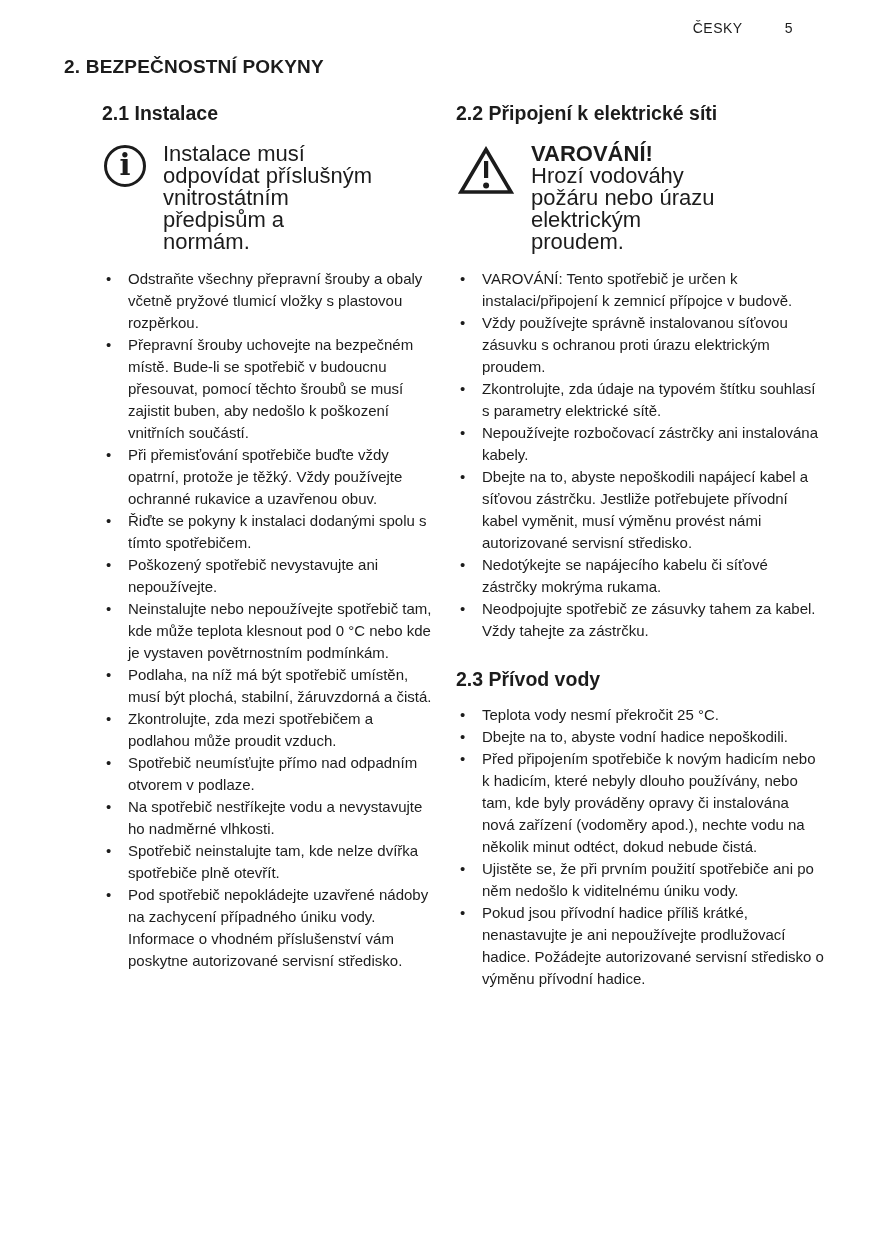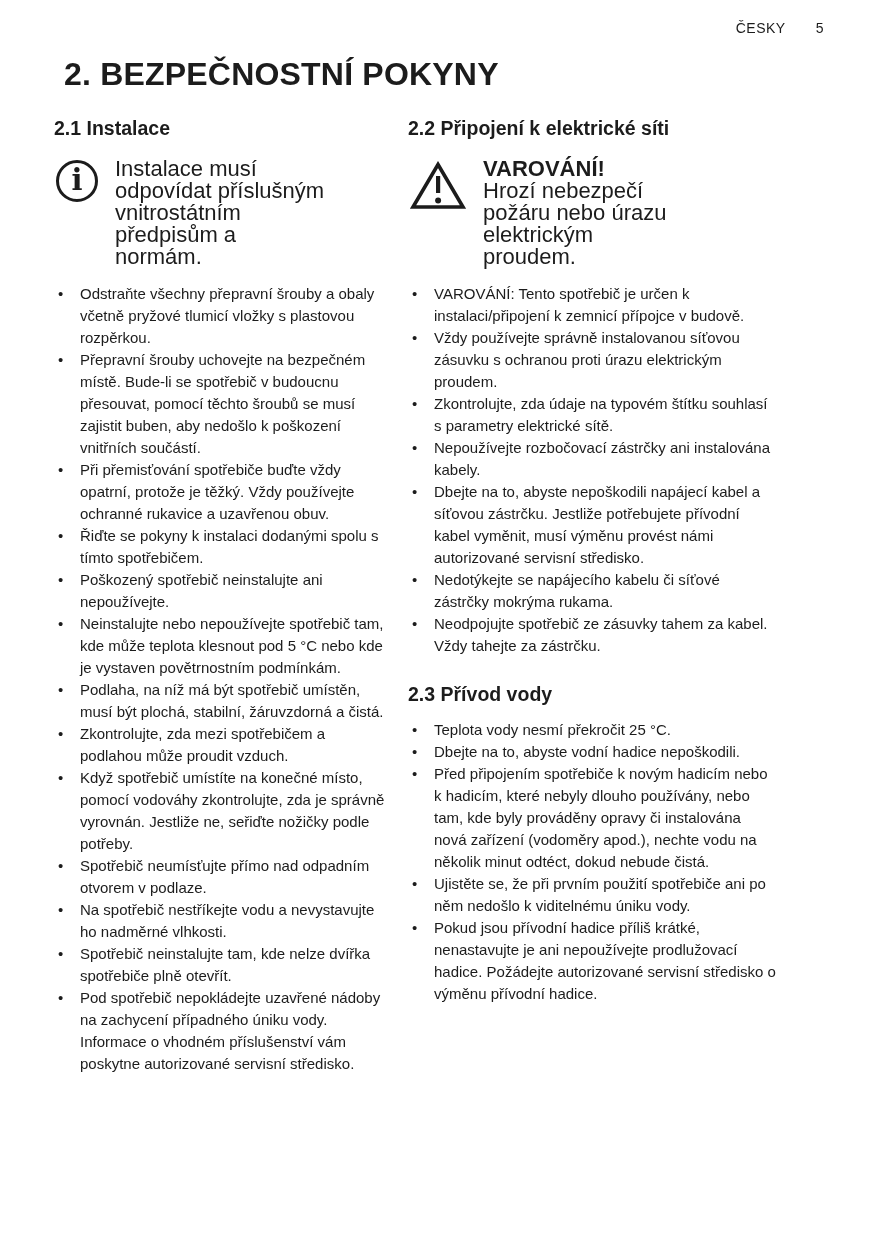--- a/index.html
+++ b/index.html
@@ -8,30 +8,30 @@
     width: 874px; height: 1240px;
     background: #ffffff;
     font-family: "Liberation Sans", sans-serif;
     color: #1c1c1c;
     -webkit-font-smoothing: antialiased;
   }
   .page { position: relative; width: 874px; height: 1240px; overflow: hidden; padding-top: 20px; }
 
   .page-header {
     display: flex; justify-content: flex-end; align-items: baseline;
-    padding-right: 50px; gap: 30px;
+    padding-right: 81px; gap: 42px;
     font-size: 14px; letter-spacing: 0.5px;
   }
 
   h1.page-title {
     margin: 20px 4px 0 64px;
-    font-size: 32px; font-weight: bold; letter-spacing: 0.2px;
+    font-size: 19px; font-weight: bold; letter-spacing: 0.2px;
   }
 
-  .columns { display: flex; margin-left: 54px; margin-top: 24px; gap: 23px; }
+  .columns { display: flex; margin-left: 102px; margin-top: 24px; gap: 23px; }
   .col-left  { width: 331px; flex: none; }
   .col-right { width: 368px; flex: none; }
 
   h2.section-heading {
     margin: 0 0 13px 0;
     font-size: 19.5px; font-weight: bold; white-space: nowrap;
   }
   h2.section-heading.mt { margin-top: 26px; }
 
   .note { display: flex; gap: 17px; margin: 18px 0 15px 2px; }
@@ -87,29 +87,28 @@
       <ul class="bullets">
 
           <li>Odstraňte všechny přepravní šrouby a obaly včetně pryžové tlumicí vložky s plastovou rozpěrkou.</li>
 
           <li>Přepravní šrouby uchovejte na bezpečném místě. Bude-li se spotřebič v budoucnu přesouvat, pomocí těchto šroubů se musí zajistit buben, aby nedošlo k poškození vnitřních součástí.</li>
 
           <li>Při přemisťování spotřebiče buďte vždy opatrní, protože je těžký. Vždy používejte ochranné rukavice a uzavřenou obuv.</li>
 
           <li>Řiďte se pokyny k instalaci dodanými spolu s tímto spotřebičem.</li>
 
-          <li>Poškozený spotřebič neinstalujte ani nepoužívejte.</li>
+          <li>Poškozený spotřebič nevystavujte ani nepoužívejte.</li>
 
-          <li>Neinstalujte nebo nepoužívejte spotřebič tam, kde může teplota klesnout pod 5 °C nebo kde je vystaven povětrnostním podmínkám.</li>
+          <li>Neinstalujte nebo nepoužívejte spotřebič tam, kde může teplota klesnout pod 0 °C nebo kde je vystaven povětrnostním podmínkám.</li>
 
           <li>Podlaha, na níž má být spotřebič umístěn, musí být plochá, stabilní, žáruvzdorná a čistá.</li>
 
           <li>Zkontrolujte, zda mezi spotřebičem a podlahou může proudit vzduch.</li>
 
-          <li>Když spotřebič umístíte na konečné místo, pomocí vodováhy zkontrolujte, zda je správně vyrovnán. Jestliže ne, seřiďte nožičky podle potřeby.</li>
 
           <li>Spotřebič neumísťujte přímo nad odpadním otvorem v podlaze.</li>
 
           <li>Na spotřebič nestříkejte vodu a nevystavujte ho nadměrné vlhkosti.</li>
 
           <li>Spotřebič neinstalujte tam, kde nelze dvířka spotřebiče plně otevřít.</li>
 
           <li>Pod spotřebič nepokládejte uzavřené nádoby na zachycení případného úniku vody. Informace o vhodném příslušenství vám poskytne autorizované servisní středisko.</li>
         </ul>
     </div>
@@ -120,21 +119,21 @@
       <div class="note">
         <span class="warning-icon">
           <svg width="56" height="49" viewBox="0 0 56 49" aria-hidden="true">
             <polygon points="28,3.5 53,46 3,46" fill="none" stroke="#1c1c1c" stroke-width="3.6" stroke-linejoin="miter"></polygon>
             <rect x="26" y="15" width="4.2" height="17" fill="#1c1c1c"></rect>
             <circle cx="28.1" cy="39.5" r="3" fill="#1c1c1c"></circle>
           </svg>
         </span>
         <div class="note-text narrow2">
           <p class="warn-title">VAROVÁNÍ!</p>
-          <p>Hrozí nebezpečí požáru nebo úrazu elektrickým proudem.</p>
+          <p>Hrozí vodováhy požáru nebo úrazu elektrickým proudem.</p>
         </div>
       </div>
 
       <ul class="bullets">
 
           <li>VAROVÁNÍ: Tento spotřebič je určen k instalaci/připojení k zemnicí přípojce v budově.</li>
 
           <li>Vždy používejte správně instalovanou síťovou zásuvku s ochranou proti úrazu elektrickým proudem.</li>
 
           <li>Zkontrolujte, zda údaje na typovém štítku souhlasí s parametry elektrické sítě.</li>

